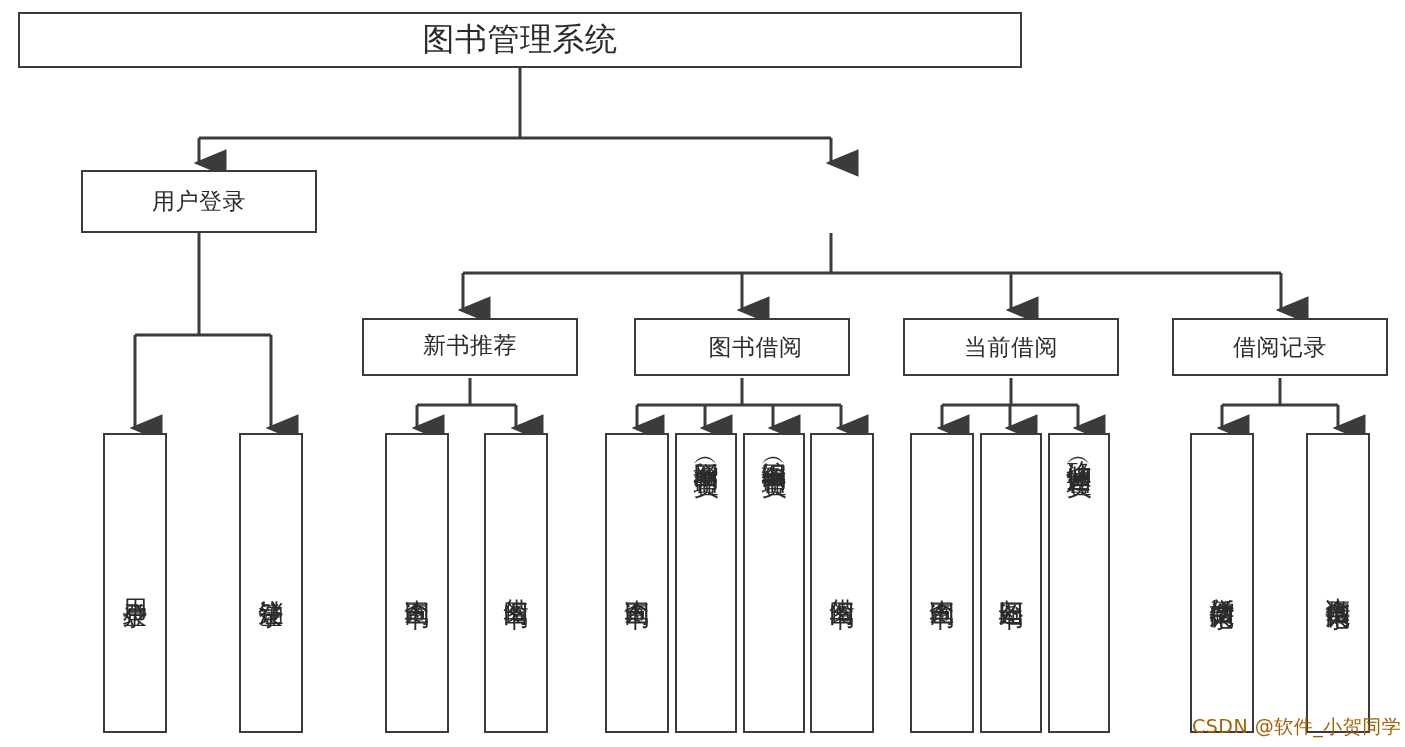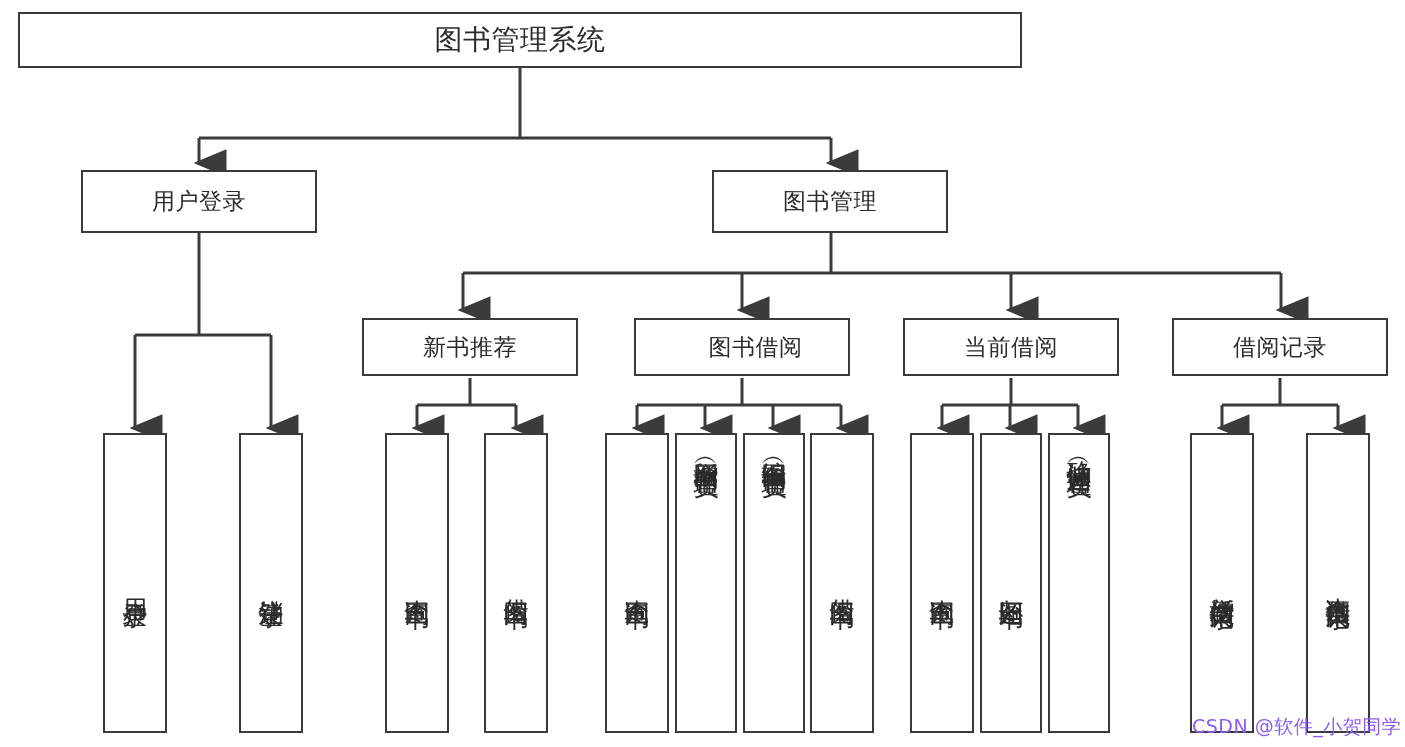--- a/index.html
+++ b/index.html
@@ -41,21 +41,21 @@
     text-align: center;
     line-height: 1.06;
     letter-spacing: 0.5px;
   }
   
   .node.h .lbl {
     font-size: 23px;
     white-space: nowrap;
   }
   .node.root .lbl {
-    font-size: 28px;
+    font-size: 32px;
   }
   
   .node.v {
     align-items: flex-start;
     justify-content: center;
     padding-top: 6px;
   }
   .node.v .lbl {
     writing-mode: vertical-rl;
     text-orientation: upright;
@@ -64,21 +64,21 @@
     letter-spacing: 2px;
     white-space: nowrap;
   }
   .node.v.center {
     align-items: center;
     padding-top: 0;
   }
   .watermark {
     position: absolute;
     font-size: 19px;
-    color: #8b5cf6;
+    color: #a16207;
     white-space: nowrap;
     letter-spacing: 0.5px;
   }
 </style>
 </head>
 <body>
 
 <div id="canvas">
 
   <svg class="edges" viewBox="0 0 1405 747">
@@ -132,25 +132,22 @@
     </g>
   </svg>
 
   <div class="node h root" style="left:18px; top:12px; width:1004px; height:56px;">
     <span class="lbl">图书管理系统</span>
   </div>
 
   <div class="node h" style="left:81px; top:170px; width:236px; height:63px;">
     <span class="lbl">用户登录</span>
   </div>
-  <div class="node h" style="left:712px; top:170px; width:236px; height:63px;">
-    <span class="lbl">图书管理</span>
-  </div>
-
-  <div class="node h" style="left:362px; top:318px; width:216px; height:58px;">
+
+  <div class="node h" style="left:362px; top:318px; width:216px; height:58px;font-family:Liberation Mono, monospace;">
     <span class="lbl">新书推荐</span>
   </div>
   <div class="node h" style="left:634px; top:318px; width:216px; height:58px;padding-left:27px;">
     <span class="lbl">图书借阅</span>
   </div>
   <div class="node h" style="left:1172px; top:318px; width:216px; height:58px;">
     <span class="lbl">借阅记录</span>
   </div>
   <div class="node h" style="left:903px; top:318px; width:216px; height:58px;">
     <span class="lbl">当前借阅</span>

